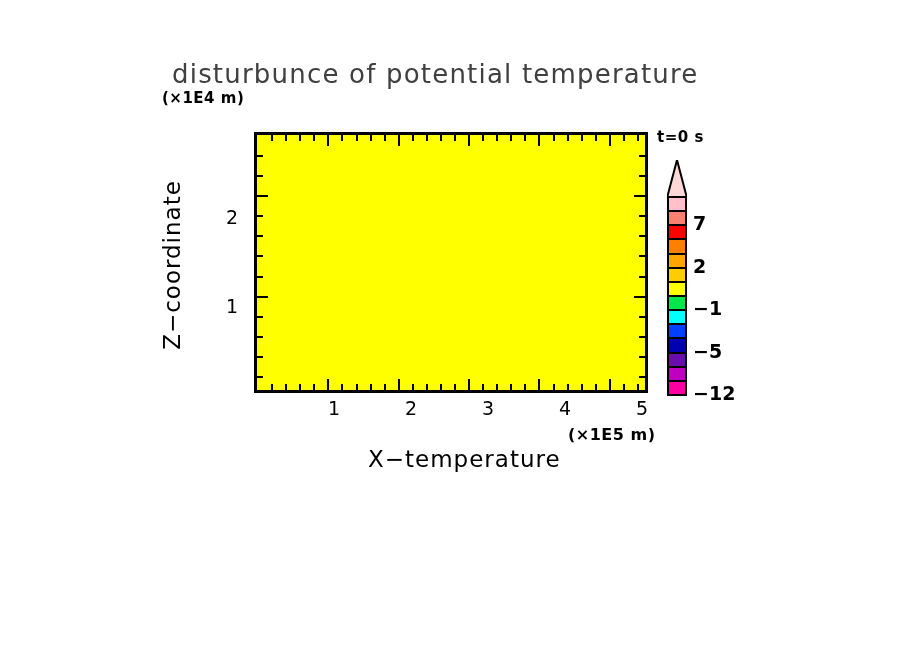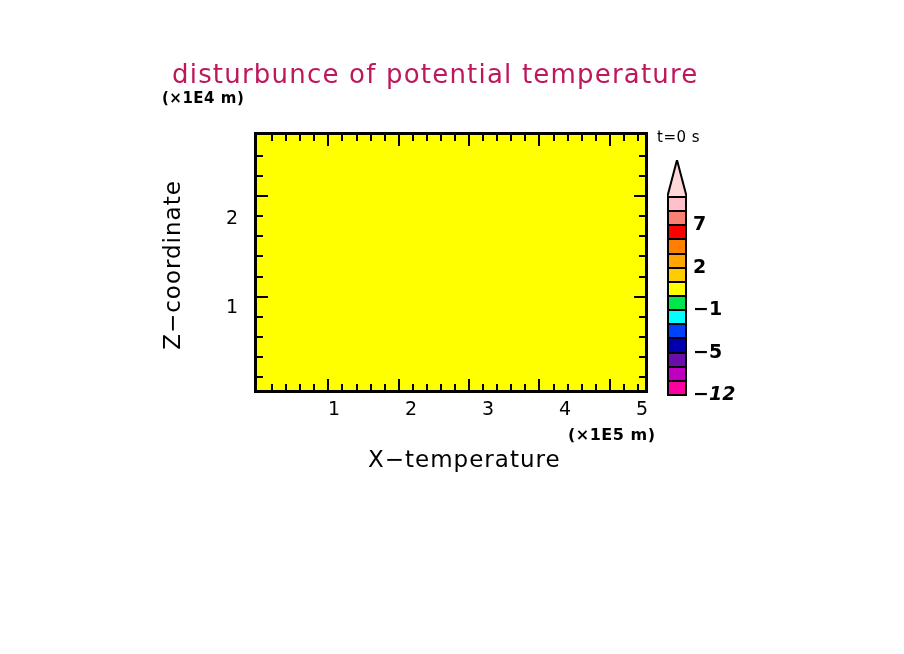--- a/index.html
+++ b/index.html
@@ -17,21 +17,21 @@
   }
 
   
   #plot-title {
     position: absolute;
     left: 172px;
     top: 59px;
     font-size: 26px;
     letter-spacing: 1.2px;
     white-space: nowrap;
-    color: #be185d;
+    color: #404040;
   }
   #z-unit-label {
     position: absolute;
     left: 162px;
     top: 89px;
     font-size: 15px;
     font-weight: bold;
     letter-spacing: 0.5px;
     white-space: nowrap;
   }
@@ -124,21 +124,21 @@
     transform-origin: 90px 90px;
     text-align: center;
   }
 
   
   #time-label {
     position: absolute;
     left: 657px;
     top: 128px;
     font-size: 15px;
-    font-weight: normal;
+    font-weight: bold;
     letter-spacing: 0.5px;
     white-space: nowrap;
   }
 
   #colorbar {
     position: absolute;
     left: 667px;
     top: 196px;
     width: 20px;
     height: 198px;
@@ -287,13 +287,13 @@
     <div class="cb-band" style="top: 141.429px; height: 16.1429px; background: rgb(0, 0, 176);"></div>
     <div class="cb-band" style="top: 155.571px; height: 16.1429px; background: rgb(106, 13, 173);"></div>
     <div class="cb-band" style="top: 169.714px; height: 16.1429px; background: rgb(192, 0, 192);"></div>
     <div class="cb-band" style="top: 183.857px; height: 16.1429px; background: rgb(255, 0, 160);"></div>
   </div>
 
 <div class="cb-label" style="top: 212.286px;">7</div>
 <div class="cb-label" style="top: 254.714px;">2</div>
 <div class="cb-label" style="top: 297.143px;">−1</div>
 <div class="cb-label" style="top: 339.571px;">−5</div>
-<div class="cb-label" style="top: 382px; font-style: italic;">−12</div>
+<div class="cb-label" style="top: 382px;">−12</div>
 
 </body></html>

